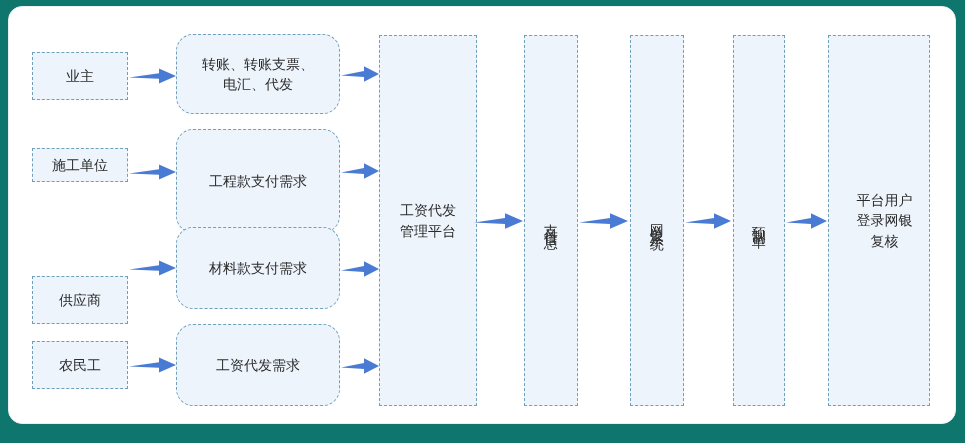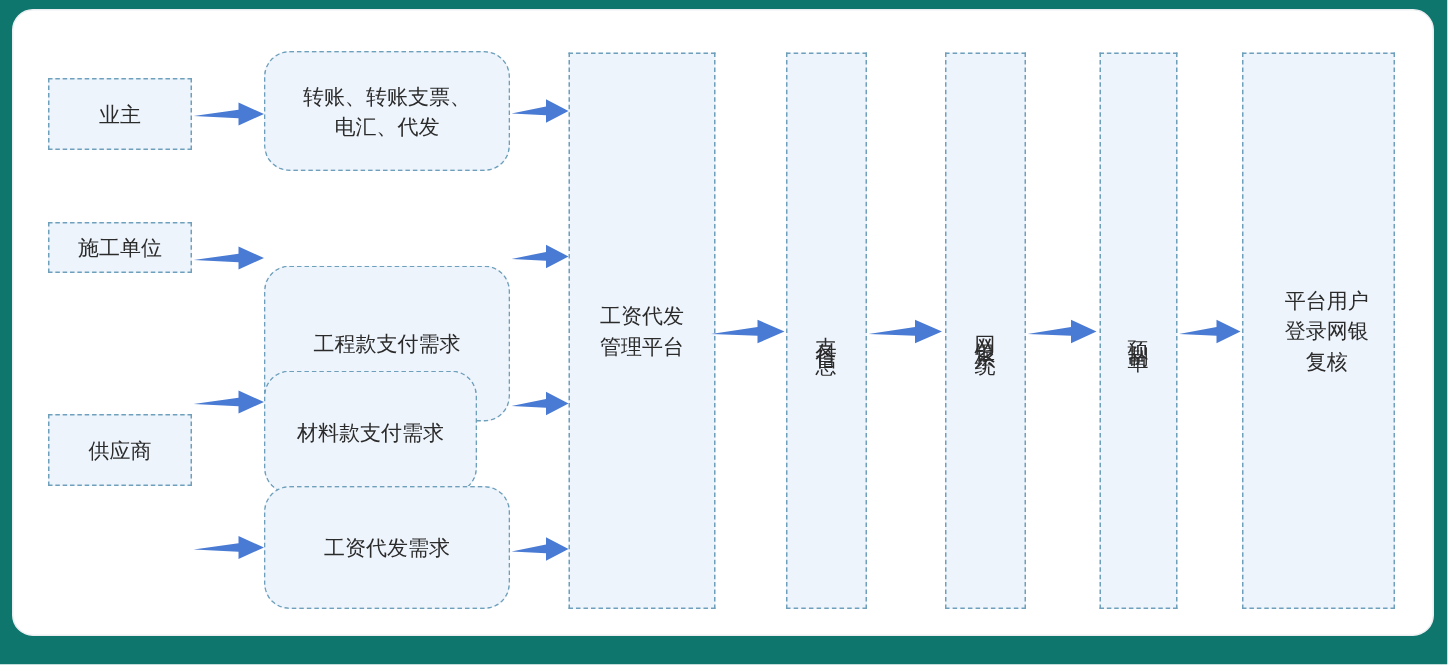--- a/index.html
+++ b/index.html
@@ -76,31 +76,34 @@
   </div>
 
   <div class="node h-small" style="left:32px; top:148px; width:96px; height:34px;">
     <span class="label">施工单位</span>
   </div>
 
   <div class="node h-small" style="left:32px; top:244px; width:96px; height:48px;margin-top:32px;">
     <span class="label">供应商</span>
   </div>
 
+  <div class="node h-small" style="left:32px; top:341px; width:96px; height:48px;">
+    <span class="label">农民工</span>
+  </div>
 
   <div class="node h-mid" style="left:176px; top:34px; width:164px; height:80px;">
     <span class="label">转账、转账支票、
 电汇、代发</span>
   </div>
 
-  <div class="node h-mid" style="left:176px; top:129px; width:164px; height:104px;margin-top:48px;">
+  <div class="node h-mid" style="left:176px; top:129px; width:164px; height:104px;">
     <span class="label">工程款支付需求</span>
   </div>
 
-  <div class="node h-mid" style="left:176px; top:227px; width:142px; height:82px;margin-top:20px;">
+  <div class="node h-mid" style="left:176px; top:227px; width:164px; height:82px;">
     <span class="label">材料款支付需求</span>
   </div>
 
   <div class="node h-mid" style="left:176px; top:324px; width:164px; height:82px;align-items:center;">
     <span class="label">工资代发需求</span>
   </div>
 
   <div class="node tall" style="left:379px; top:35px; width:98px; height:371px;">
     <span class="label">工资代发
 管理平台</span>

